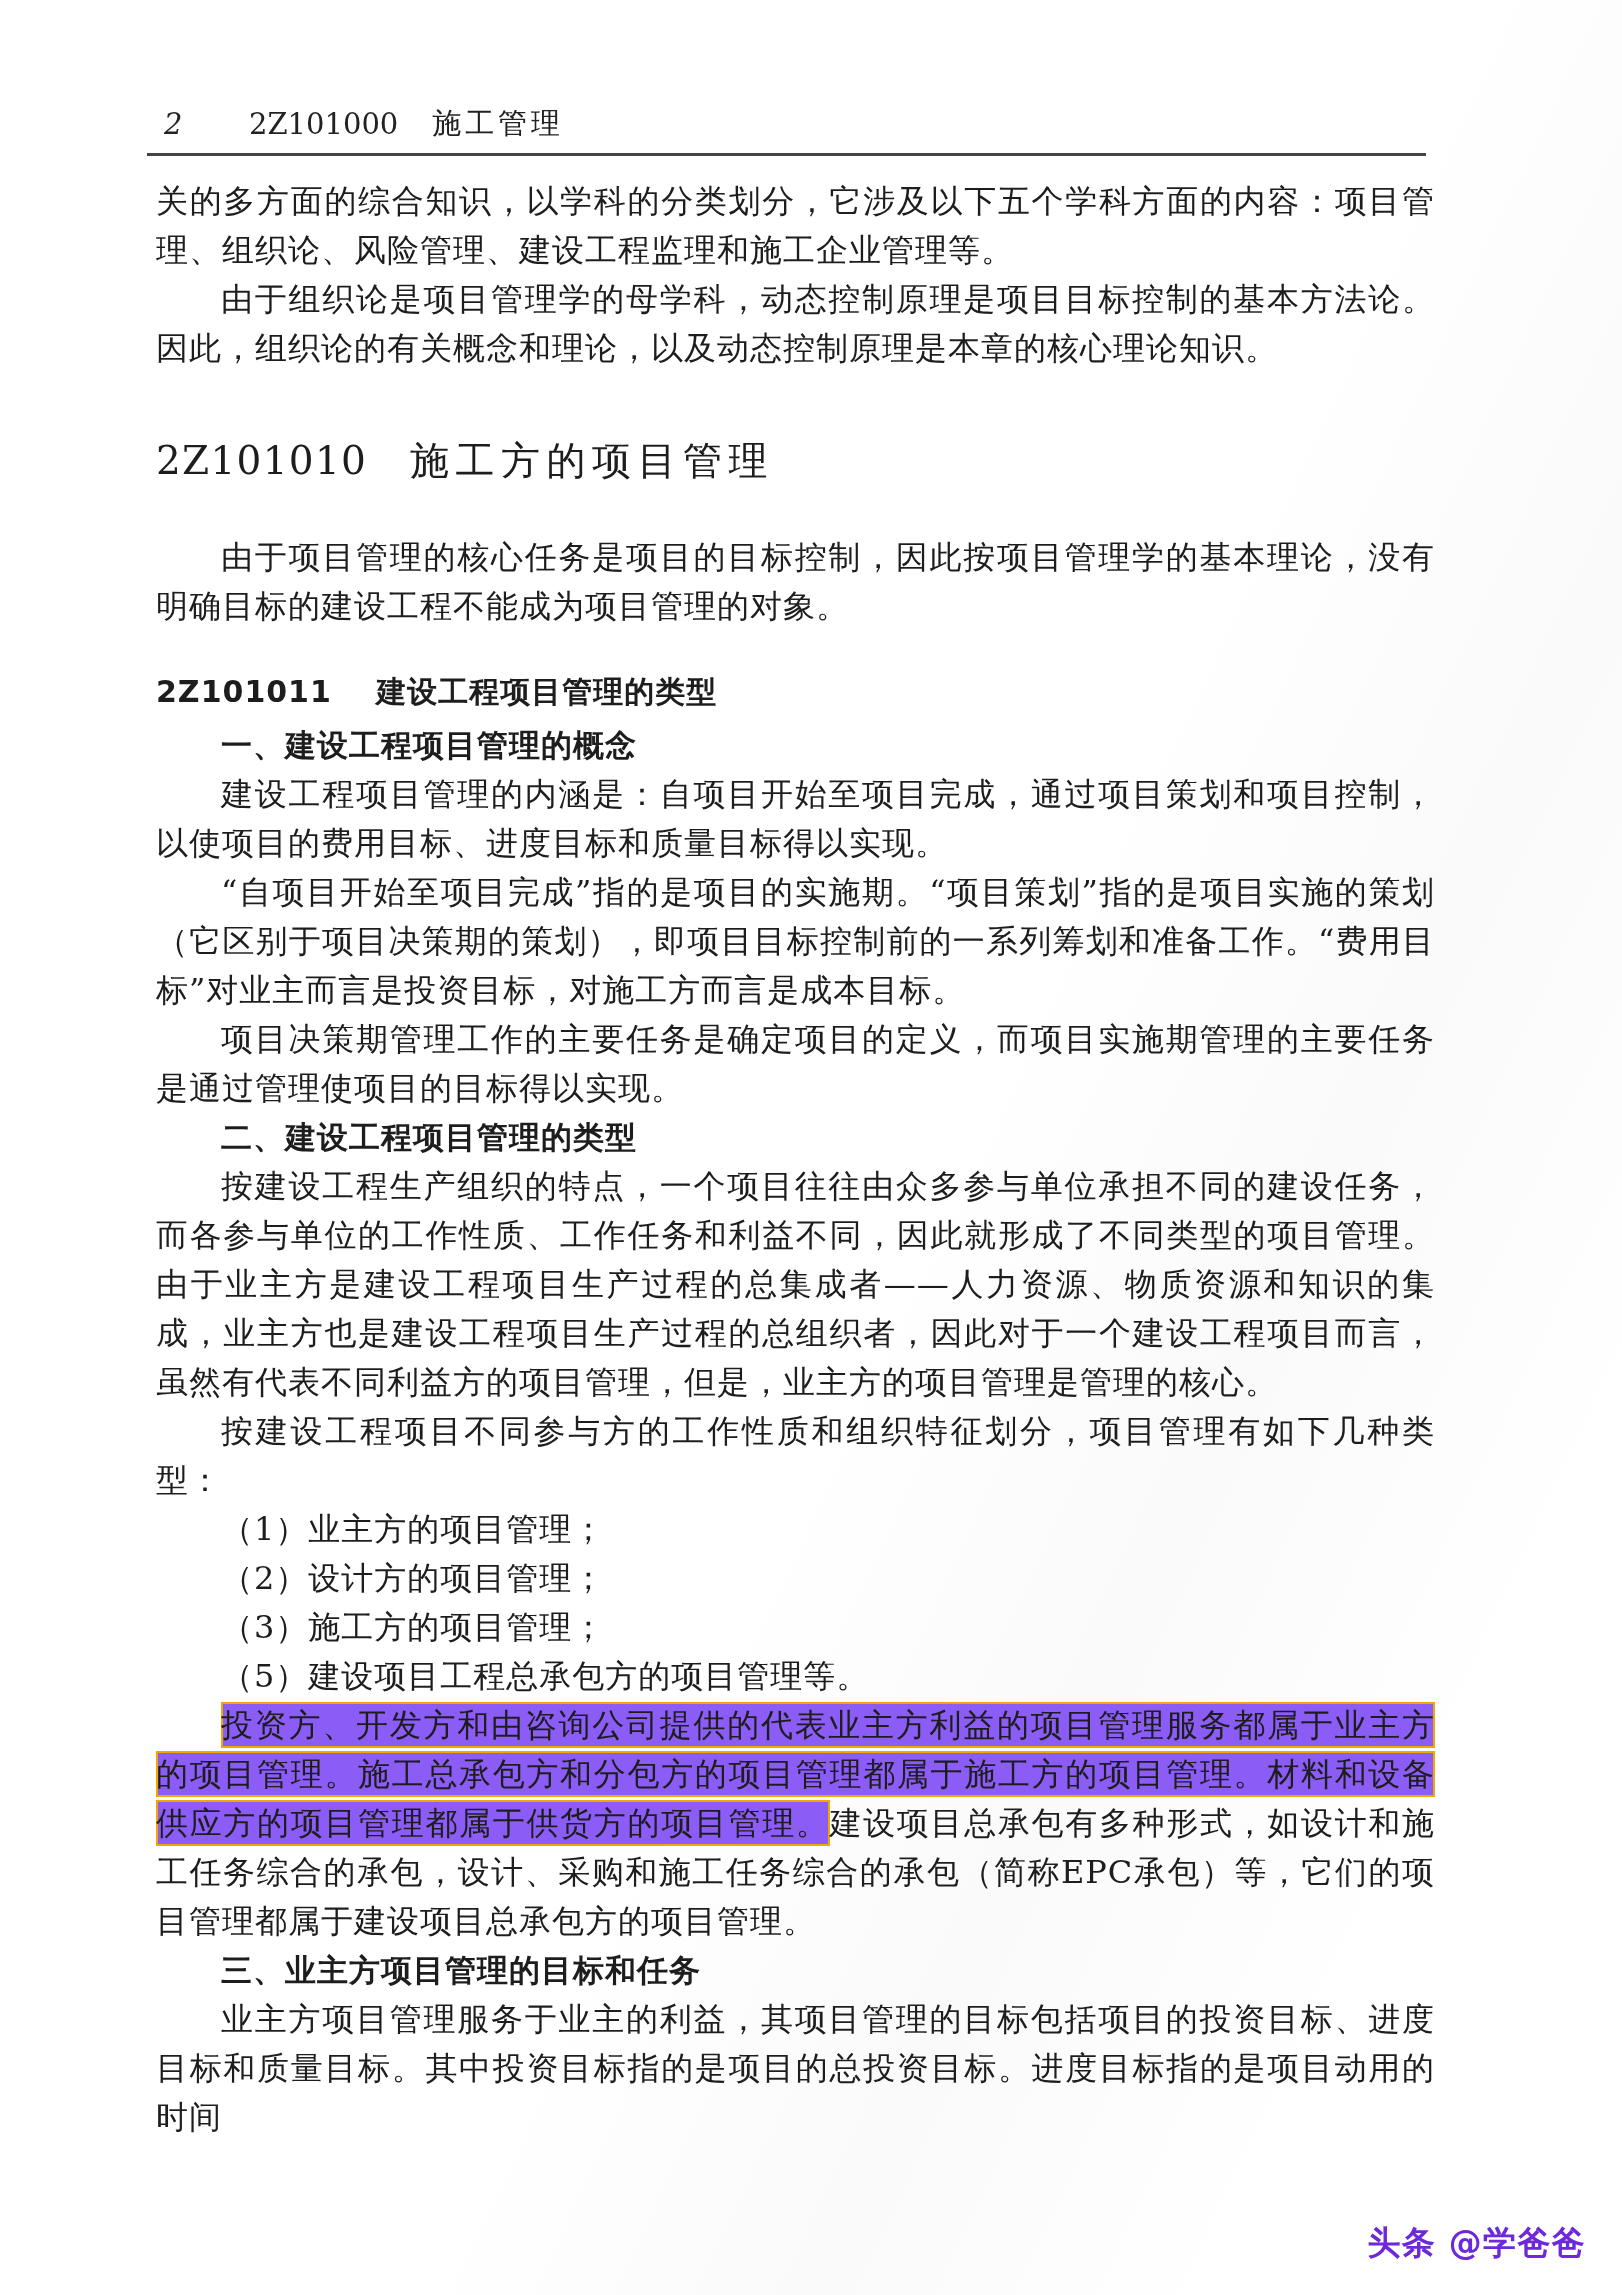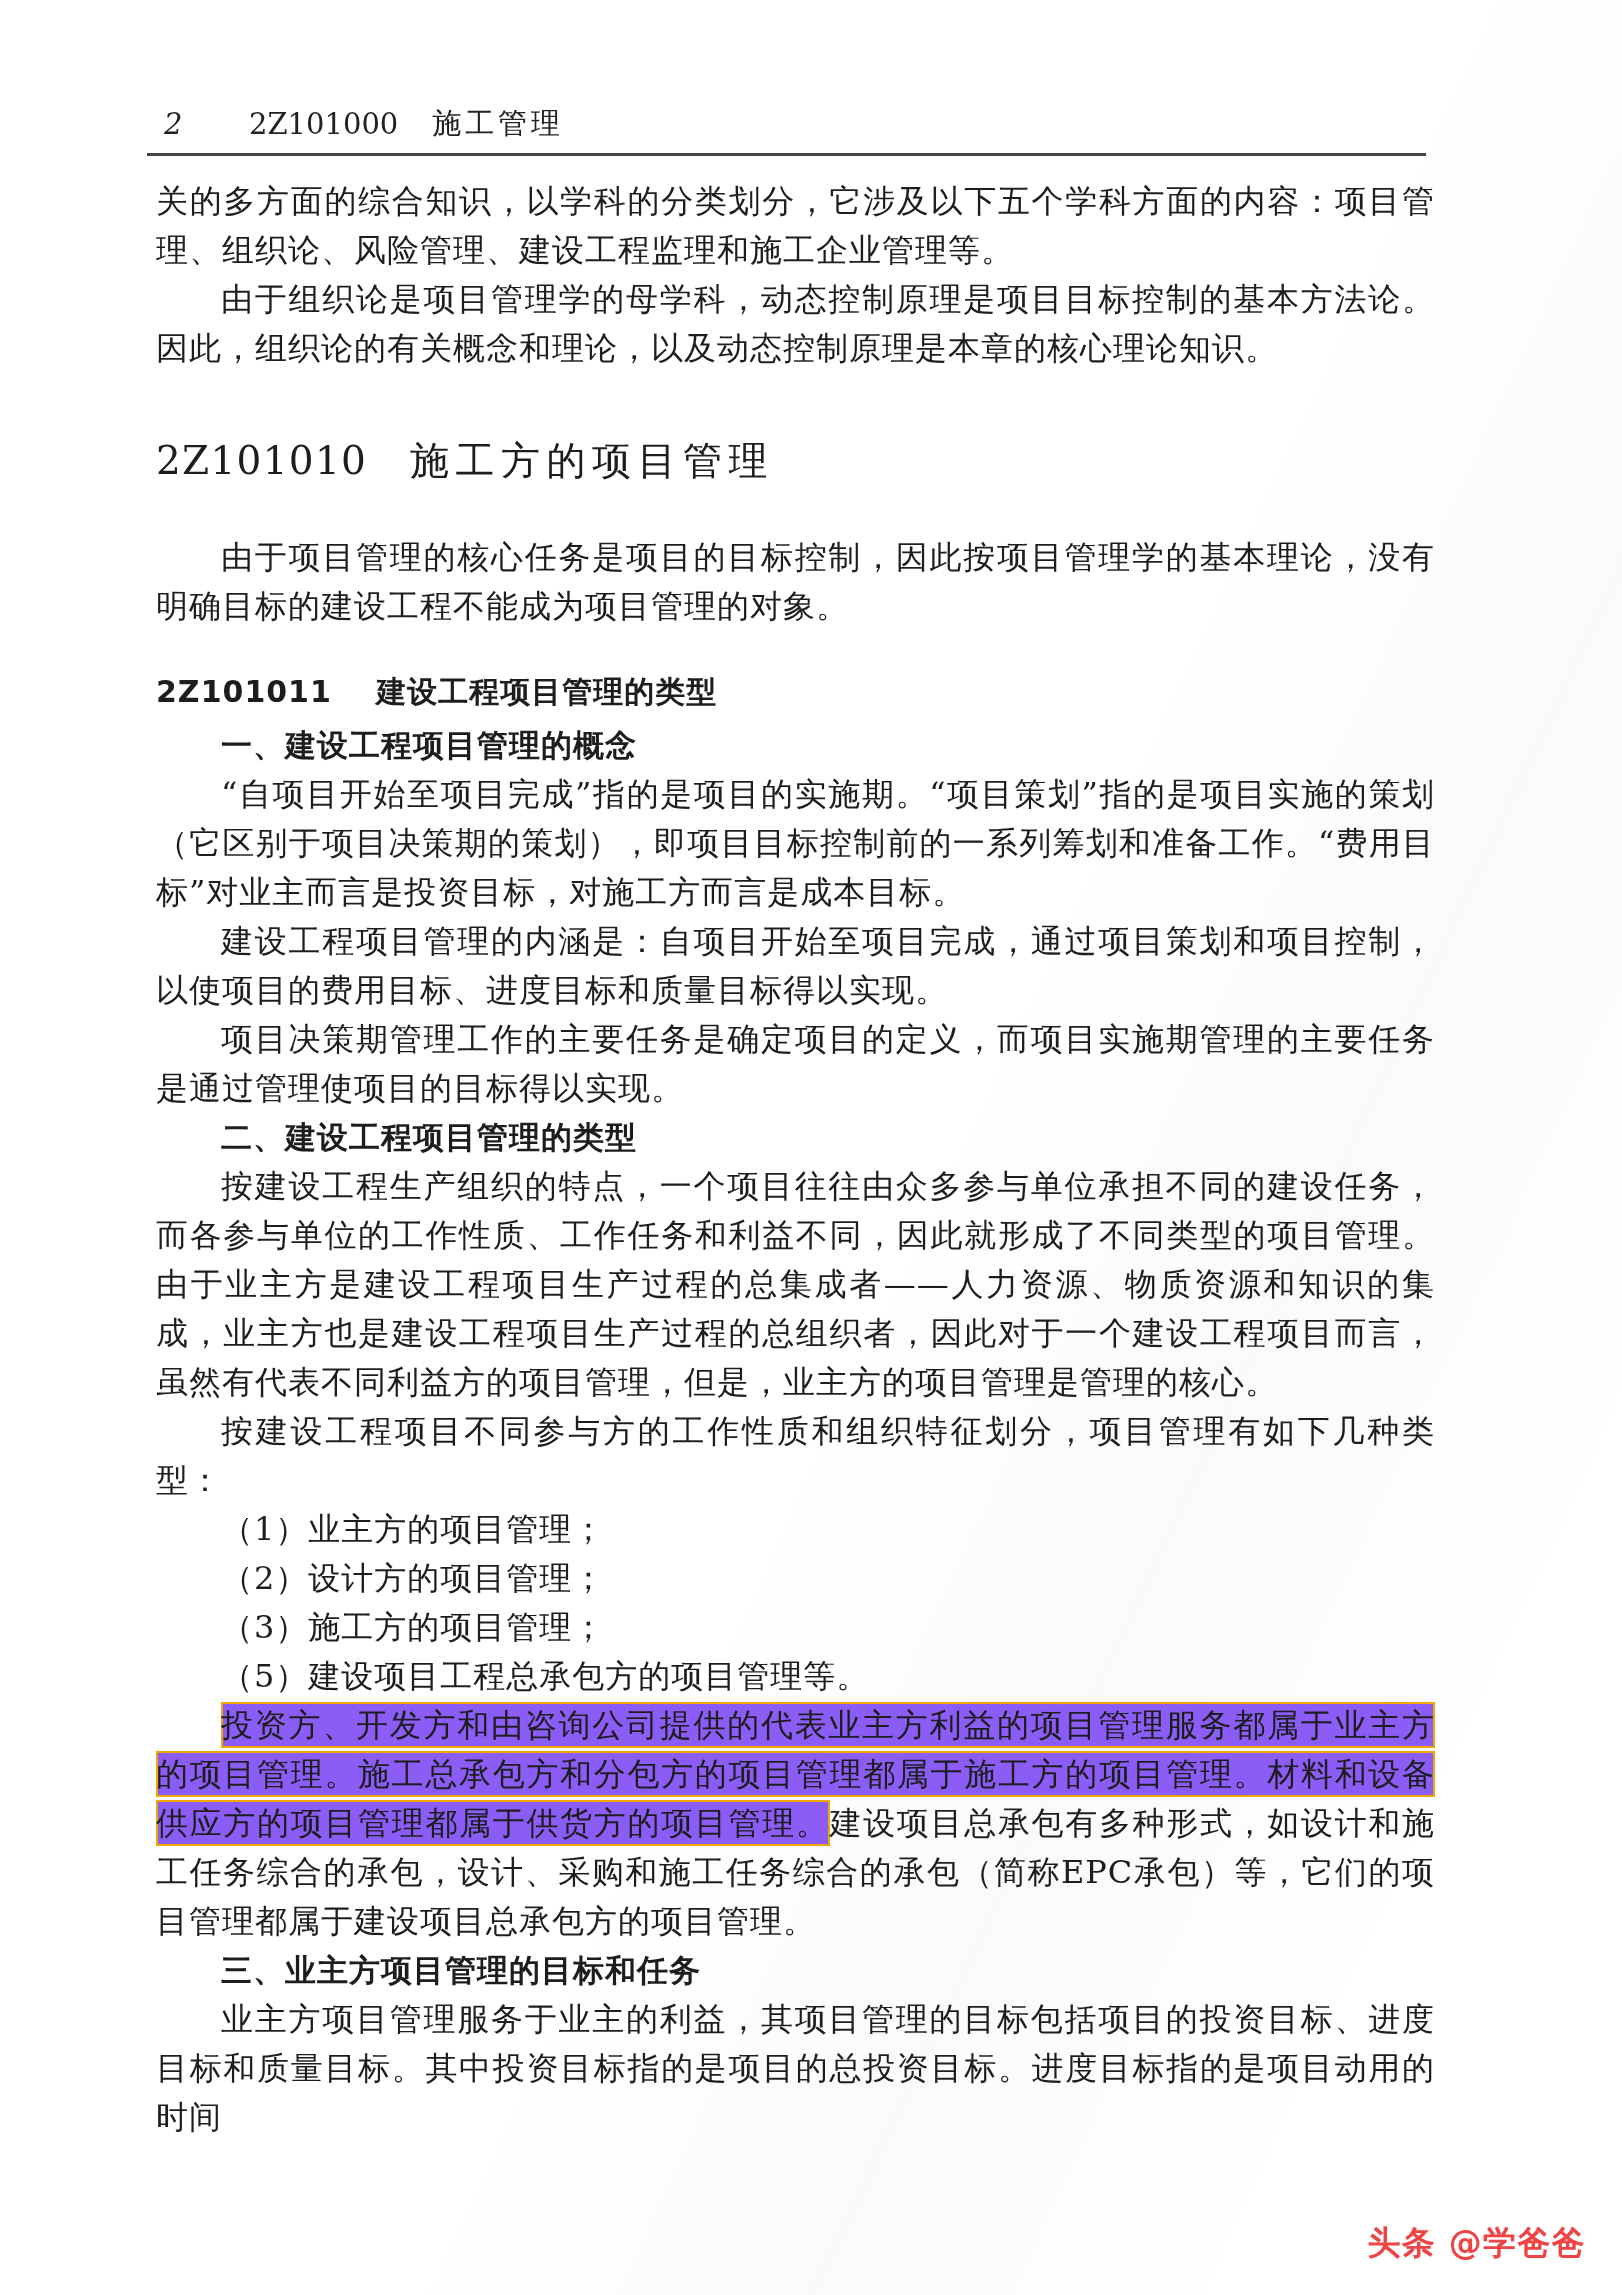--- a/index.html
+++ b/index.html
@@ -42,21 +42,21 @@
     font-family: "DejaVu Sans", "Liberation Sans", sans-serif;
   }
   .list-item { margin: 0; padding-left: 65px; }
   .hl {
     background: #8b5cf6;
     box-shadow: inset 0 0 0 2px #f0a800;
     padding: 3.9px 0;
     -webkit-box-decoration-break: clone; box-decoration-break: clone;
   }
   .watermark {
-    position: absolute; right: 36px; top: 2221px; font-size: 33px; color: #ef4444;
+    position: absolute; right: 36px; top: 2221px; font-size: 33px; color: #6d28d9;
     font-family: "DejaVu Sans", "Liberation Sans", sans-serif; font-weight: bold; letter-spacing: 1.3px;
   }
 </style>
 </head>
 <body>
 
 <div class="page-shade"></div>
 
 <div class="running-header">
   <span class="page-num">2</span>
@@ -74,22 +74,22 @@
     <span class="title">施工方的项目管理</span>
   </h2>
   <p class="p indent">由于项目管理的核心任务是项目的目标控制，因此按项目管理学的基本理论，没有明确目标的建设工程不能成为项目管理的对象。</p>
 
   <h3 class="h3">
     <span class="code">2Z101011</span>
     <span>建设工程项目管理的类型</span>
   </h3>
 
   <h4 class="h4">一、建设工程项目管理的概念</h4>
+  <p class="p indent">建设工程项目管理的内涵是：自项目开始至项目完成，通过项目策划和项目控制，以使项目的费用目标、进度目标和质量目标得以实现。</p>
   <p class="p indent">“自项目开始至项目完成”指的是项目的实施期。“项目策划”指的是项目实施的策划（它区别于项目决策期的策划），即项目目标控制前的一系列筹划和准备工作。“费用目标”对业主而言是投资目标，对施工方而言是成本目标。</p>
-  <p class="p indent">建设工程项目管理的内涵是：自项目开始至项目完成，通过项目策划和项目控制，以使项目的费用目标、进度目标和质量目标得以实现。</p>
   <p class="p indent">项目决策期管理工作的主要任务是确定项目的定义，而项目实施期管理的主要任务是通过管理使项目的目标得以实现。</p>
 
   <h4 class="h4">二、建设工程项目管理的类型</h4>
   <p class="p indent">按建设工程生产组织的特点，一个项目往往由众多参与单位承担不同的建设任务，而各参与单位的工作性质、工作任务和利益不同，因此就形成了不同类型的项目管理。由于业主方是建设工程项目生产过程的总集成者——人力资源、物质资源和知识的集成，业主方也是建设工程项目生产过程的总组织者，因此对于一个建设工程项目而言，虽然有代表不同利益方的项目管理，但是，业主方的项目管理是管理的核心。</p>
   <p class="p indent">按建设工程项目不同参与方的工作性质和组织特征划分，项目管理有如下几种类型：</p>
   <p class="list-item">（1）业主方的项目管理；</p>
   <p class="list-item">（2）设计方的项目管理；</p>
   <p class="list-item">（3）施工方的项目管理；</p>
   <p class="list-item">（5）建设项目工程总承包方的项目管理等。</p>
   <p class="p indent"><span class="hl">投资方、开发方和由咨询公司提供的代表业主方利益的项目管理服务都属于业主方的项目管理。施工总承包方和分包方的项目管理都属于施工方的项目管理。材料和设备供应方的项目管理都属于供货方的项目管理。</span><span>建设项目总承包有多种形式，如设计和施工任务综合的承包，设计、采购和施工任务综合的承包（简称EPC承包）等，它们的项目管理都属于建设项目总承包方的项目管理。</span></p>

